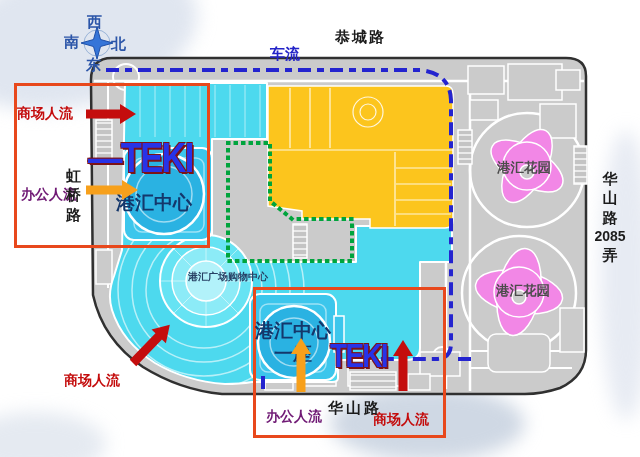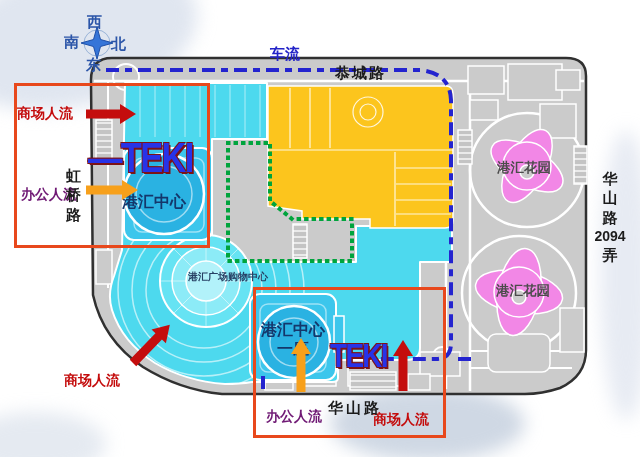--- a/index.html
+++ b/index.html
@@ -18,21 +18,21 @@
   .lbl{position:absolute;z-index:20;white-space:nowrap;line-height:1.15;}
   .red{color:#c40d0d;font-weight:bold;font-size:14px;}
   .orange{color:#701a75;font-weight:bold;font-size:14px;}
   .blue{color:#2424c8;font-weight:bold;font-size:15px;}
   .road{color:#1c1c1c;font-size:15px;font-weight:bold;letter-spacing:2px;}
   .bldg{font-weight:bold;}
   .vcol{display:flex;flex-direction:column;align-items:center;gap:2px;}
   .vcol span{display:block;}
   .compass-lbl{color:#2b55a8;font-weight:bold;font-size:15px;}
   .towerlbl{position:absolute;z-index:20;text-align:center;color:#14376b;font-weight:bold;
-            font-size:16px;line-height:1.2;}
+            font-size:19px;line-height:1.2;}
   .wm{position:absolute;z-index:35;font-weight:bold;color:#2733e8;letter-spacing:-2px;
       text-shadow:2px 2px 0 #7d1216,-1px -1px 0 #7d1216,1px -1px 0 #7d1216,-1px 1px 0 #7d1216;
       transform:scaleX(.82);transform-origin:left center;}
   #wm1{left:88px;top:134px;font-size:42px;}
   #wm2{left:330px;top:336px;font-size:34px;}
 </style>
 </head>
 <body>
 
 <div class="stage">
@@ -196,39 +196,39 @@
   <div class="lbl compass-lbl" style="left:86px;top:56px;">东</div>
 
   <svg class="map" style="z-index:21;" width="640" height="457">
     <g transform="translate(97,43)">
       <circle r="13" fill="none" stroke="#9ab4d8" stroke-width="1"></circle>
       <polygon points="0,-16 3.5,-3.5 16,0 3.5,3.5 0,16 -3.5,3.5 -16,0 -3.5,-3.5" fill="#3575d8" stroke="#1d4fa8" stroke-width="1"></polygon>
     </g>
   </svg>
 
   <div class="lbl blue" style="left:260px;top:45px;margin-left:10px;">车流</div>
-  <div class="lbl road" style="left:335px;top:28px;margin-top:36px;">恭城路</div>
+  <div class="lbl road" style="left:335px;top:28px;">恭城路</div>
 
   <div class="lbl red" style="left:17px;top:105px;">商场人流</div>
   <div class="lbl orange" style="left:21px;top:186px;">办公人流</div>
   <div class="lbl red" style="left:64px;top:372px;">商场人流</div>
   <div class="lbl orange" style="left:266px;top:408px;">办公人流</div>
   <div class="lbl red" style="left:373px;top:411px;">商场人流</div>
 
   <div class="lbl vcol road" style="left:66px;top:167px;letter-spacing:0;">
     <span>虹</span>
     <span>桥</span>
     <span>路</span>
   </div>
 
   <div class="lbl vcol road" style="left:588px;top:170px;width:44px;letter-spacing:0;">
     <span>华</span>
     <span>山</span>
     <span>路</span>
-    <span style="font-size:14px;">2094</span>
+    <span style="font-size:14px;">2085</span>
     <span>弄</span>
   </div>
 
   <div class="lbl road" style="left:328px;top:399px;letter-spacing:3px;">华山路</div>
 
   <div class="lbl bldg" style="left:188px;top:271px;font-size:10px;color:#274064;">港汇广场购物中心</div>
   <div class="lbl bldg" style="left:497px;top:160px;font-size:13.5px;color:#4c4c4c;">港汇花园</div>
   <div class="lbl bldg" style="left:496px;top:283px;font-size:13.5px;color:#4c4c4c;">港汇花园</div>
 
   <div class="towerlbl" style="left:108px;top:192px;width:92px;">

